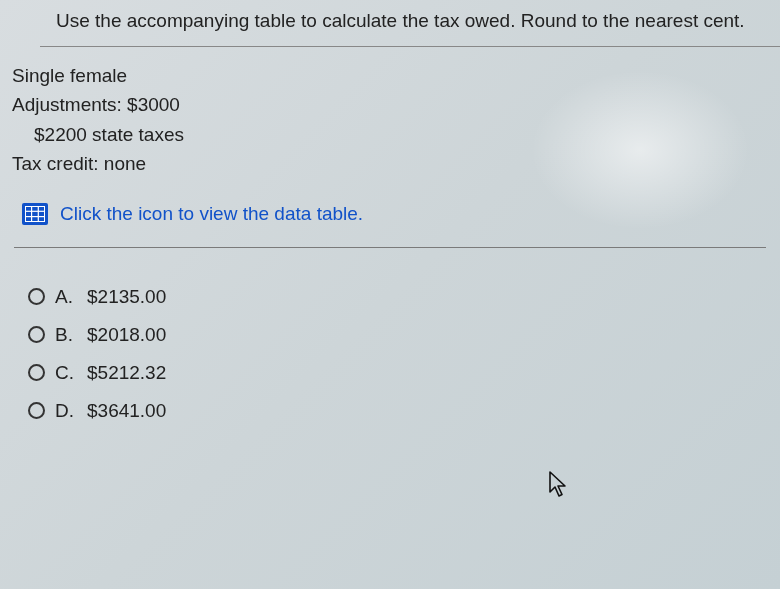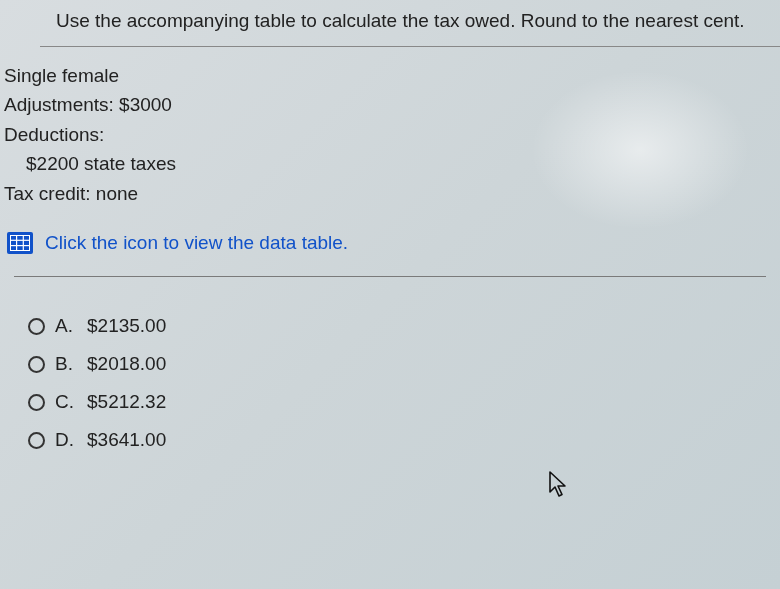--- a/index.html
+++ b/index.html
@@ -14,33 +14,33 @@
       position: relative;
     }
     .question-header {
       padding: 10px 16px 14px 16px;
       border-bottom: 1px solid #888;
       font-size: 19px;
       color: #222;
       margin-left: 40px;
     }
     .problem-body {
-      padding: 14px 16px 10px 4px;
+      padding: 14px 16px 10px 12px;
       font-size: 19px;
       line-height: 1.55;
       color: #222;
     }
     .problem-body .indent {
       padding-left: 22px;
     }
     .data-table-row {
       display: flex;
       align-items: flex-start;
       gap: 12px;
-      padding: 14px 16px 22px 7px;
+      padding: 14px 16px 22px 22px;
       font-size: 19px;
     }
     .table-icon {
       width: 26px;
       height: 22px;
       background: #1152c9;
       display: inline-flex;
       align-items: center;
       justify-content: center;
       cursor: pointer;
@@ -96,21 +96,20 @@
     }
   </style>
 </head>
 <body>
 
 <div class="question-header">Use the accompanying table to calculate the tax owed. Round to the nearest cent.</div>
 
 <div class="problem-body">
   <div>Single female</div>
   <div>Adjustments: $3000</div>
-  <div>Deductions:</div>
   <div class="indent">$2200 state taxes</div>
   <div>Tax credit: none</div>
 </div>
 
 <div class="data-table-row">
   <span class="table-icon">
     <svg width="20" height="16" viewBox="0 0 20 16">
       <rect x="0" y="0" width="20" height="16" fill="#1152c9"></rect>
       <line x1="0" y1="5.3" x2="20" y2="5.3" stroke="#fff" stroke-width="1.2"></line>
       <line x1="0" y1="10.6" x2="20" y2="10.6" stroke="#fff" stroke-width="1.2"></line>

